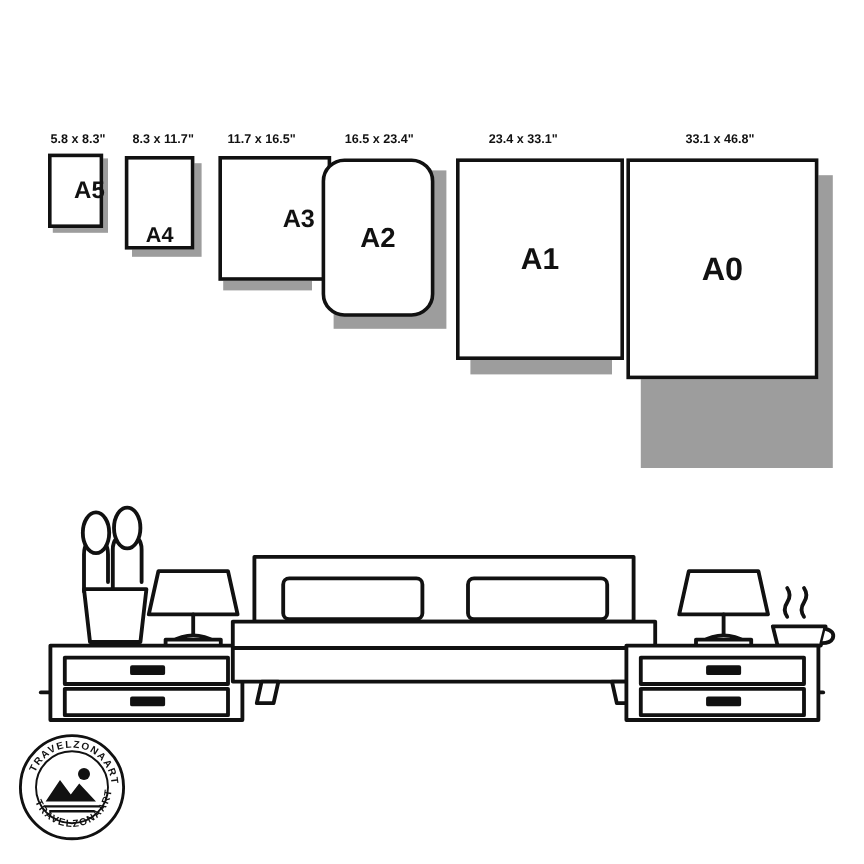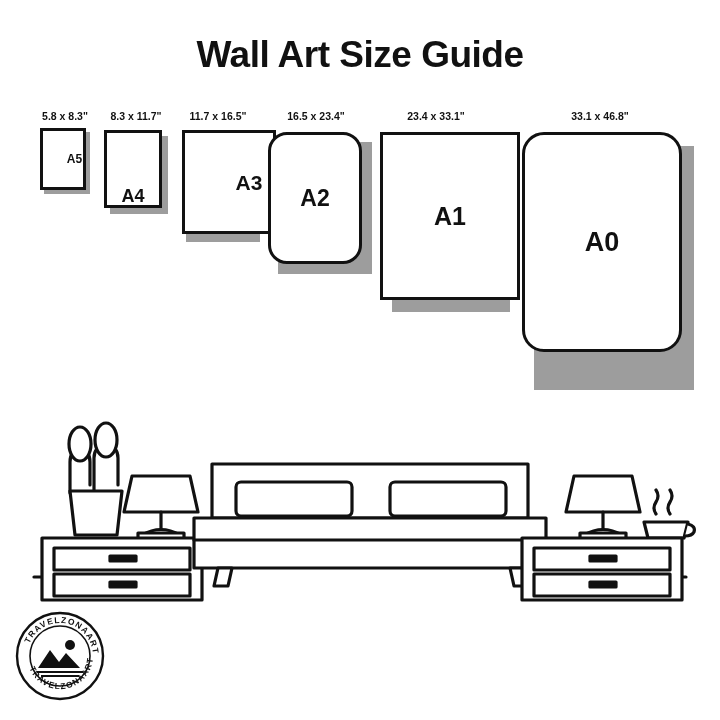--- a/index.html
+++ b/index.html
@@ -96,29 +96,28 @@
     font-weight: bold;
     color: #111111;
     letter-spacing: -0.3px;
   }
 </style>
 </head>
 <body>
 
 <div id="page">
 
-  <div id="title">Wall Art Size Guide</div>
 
   <div id="chart">
 
     <div class="frame-group" style="left:36px; top:0;">
       <div class="dim-label" style="left:0; top:0; width:58px;">5.8 x 8.3"</div>
       <div class="shadow" style="left:8px; top:22px; width:46px; height:62px;"></div>
       <div class="frame" style="left:4px; top:18px; width:46px; height:62px;">
-        <span class="frame-name" style="font-size:12px;margin-left:23px;">A5</span>
+        <span class="frame-name" style="font-size:20px;margin-left:23px;">A5</span>
       </div>
     </div>
 
     <div class="frame-group" style="left:100px; top:0;">
       <div class="dim-label" style="left:0; top:0; width:72px;">8.3 x 11.7"</div>
       <div class="shadow" style="left:10px; top:26px; width:58px; height:78px;"></div>
       <div class="frame" style="left:4px; top:20px; width:58px; height:78px;align-items:flex-end;">
         <span class="frame-name" style="font-size:18px;">A4</span>
       </div>
     </div>
@@ -143,21 +142,21 @@
       <div class="dim-label" style="left:0; top:0; width:124px;">23.4 x 33.1"</div>
       <div class="shadow" style="left:18px; top:34px; width:118px; height:168px;"></div>
       <div class="frame" style="left:6px; top:22px; width:140px; height:168px;">
         <span class="frame-name" style="font-size:25px;">A1</span>
       </div>
     </div>
 
     <div class="frame-group" style="left:518px; top:0;">
       <div class="dim-label" style="left:0; top:0; width:164px;">33.1 x 46.8"</div>
       <div class="shadow" style="left:16px; top:36px; width:160px; height:244px;"></div>
-      <div class="frame" style="left:4px; top:22px; width:160px; height:220px;border-radius:22px;">
+      <div class="frame" style="left:4px; top:22px; width:160px; height:184px;">
         <span class="frame-name" style="font-size:27px;">A0</span>
       </div>
     </div>
 
   </div>
 
   <div id="room">
     <svg width="676" height="230" viewBox="0 0 676 230" fill="none" xmlns="http://www.w3.org/2000/svg">
       <g stroke="#111111" stroke-width="3.2" stroke-linecap="round" stroke-linejoin="round" fill="#ffffff">
 

